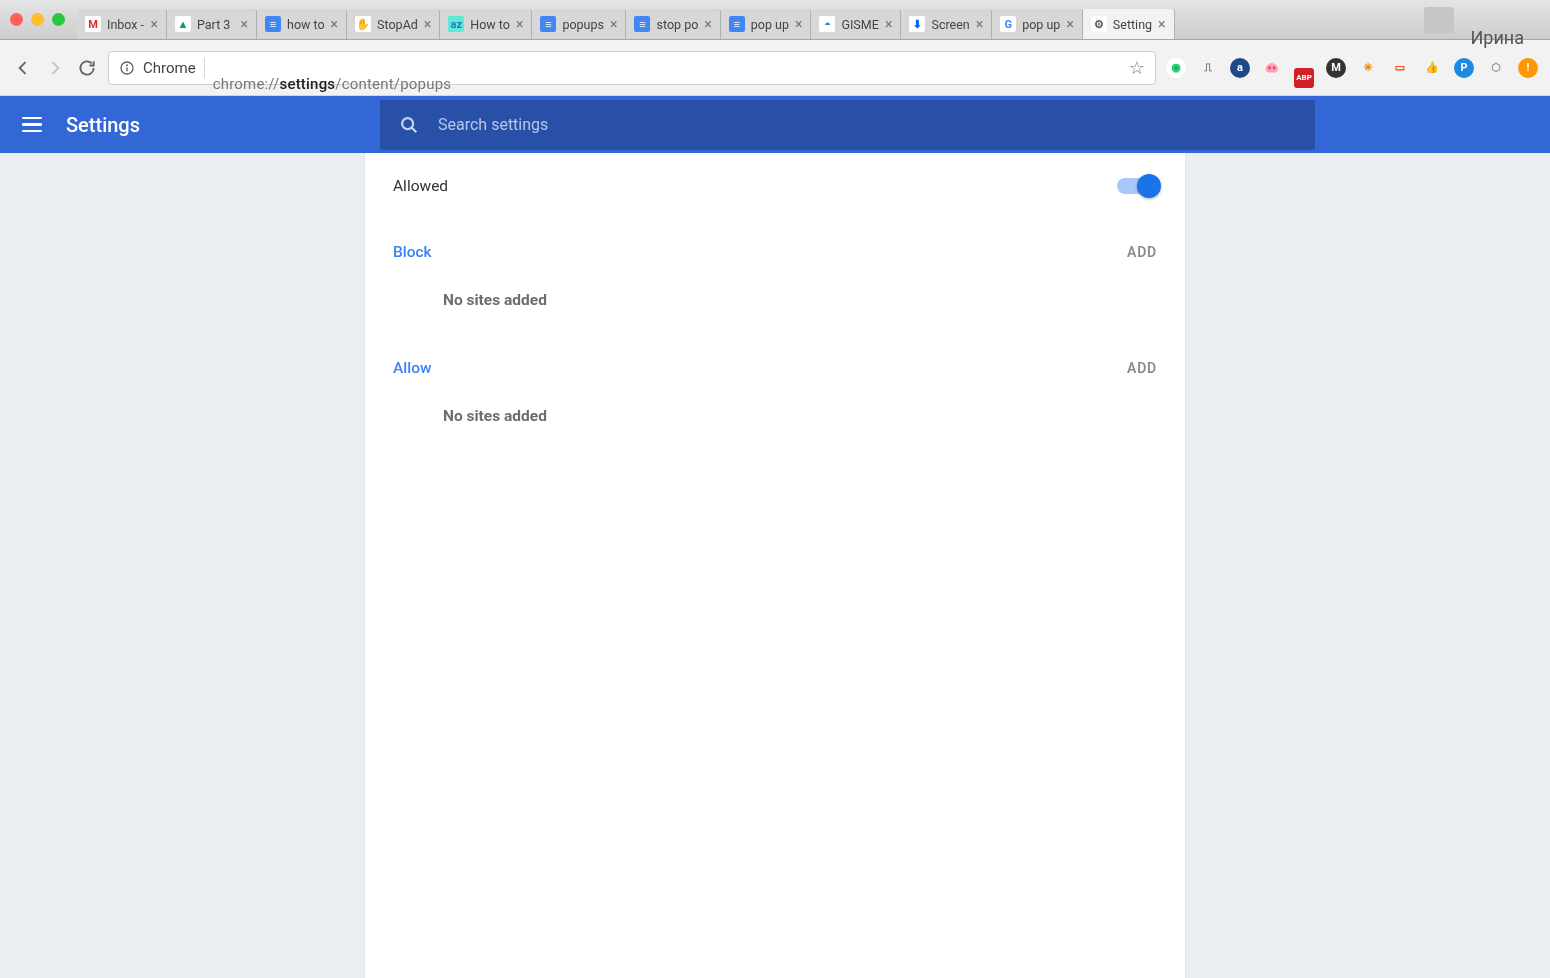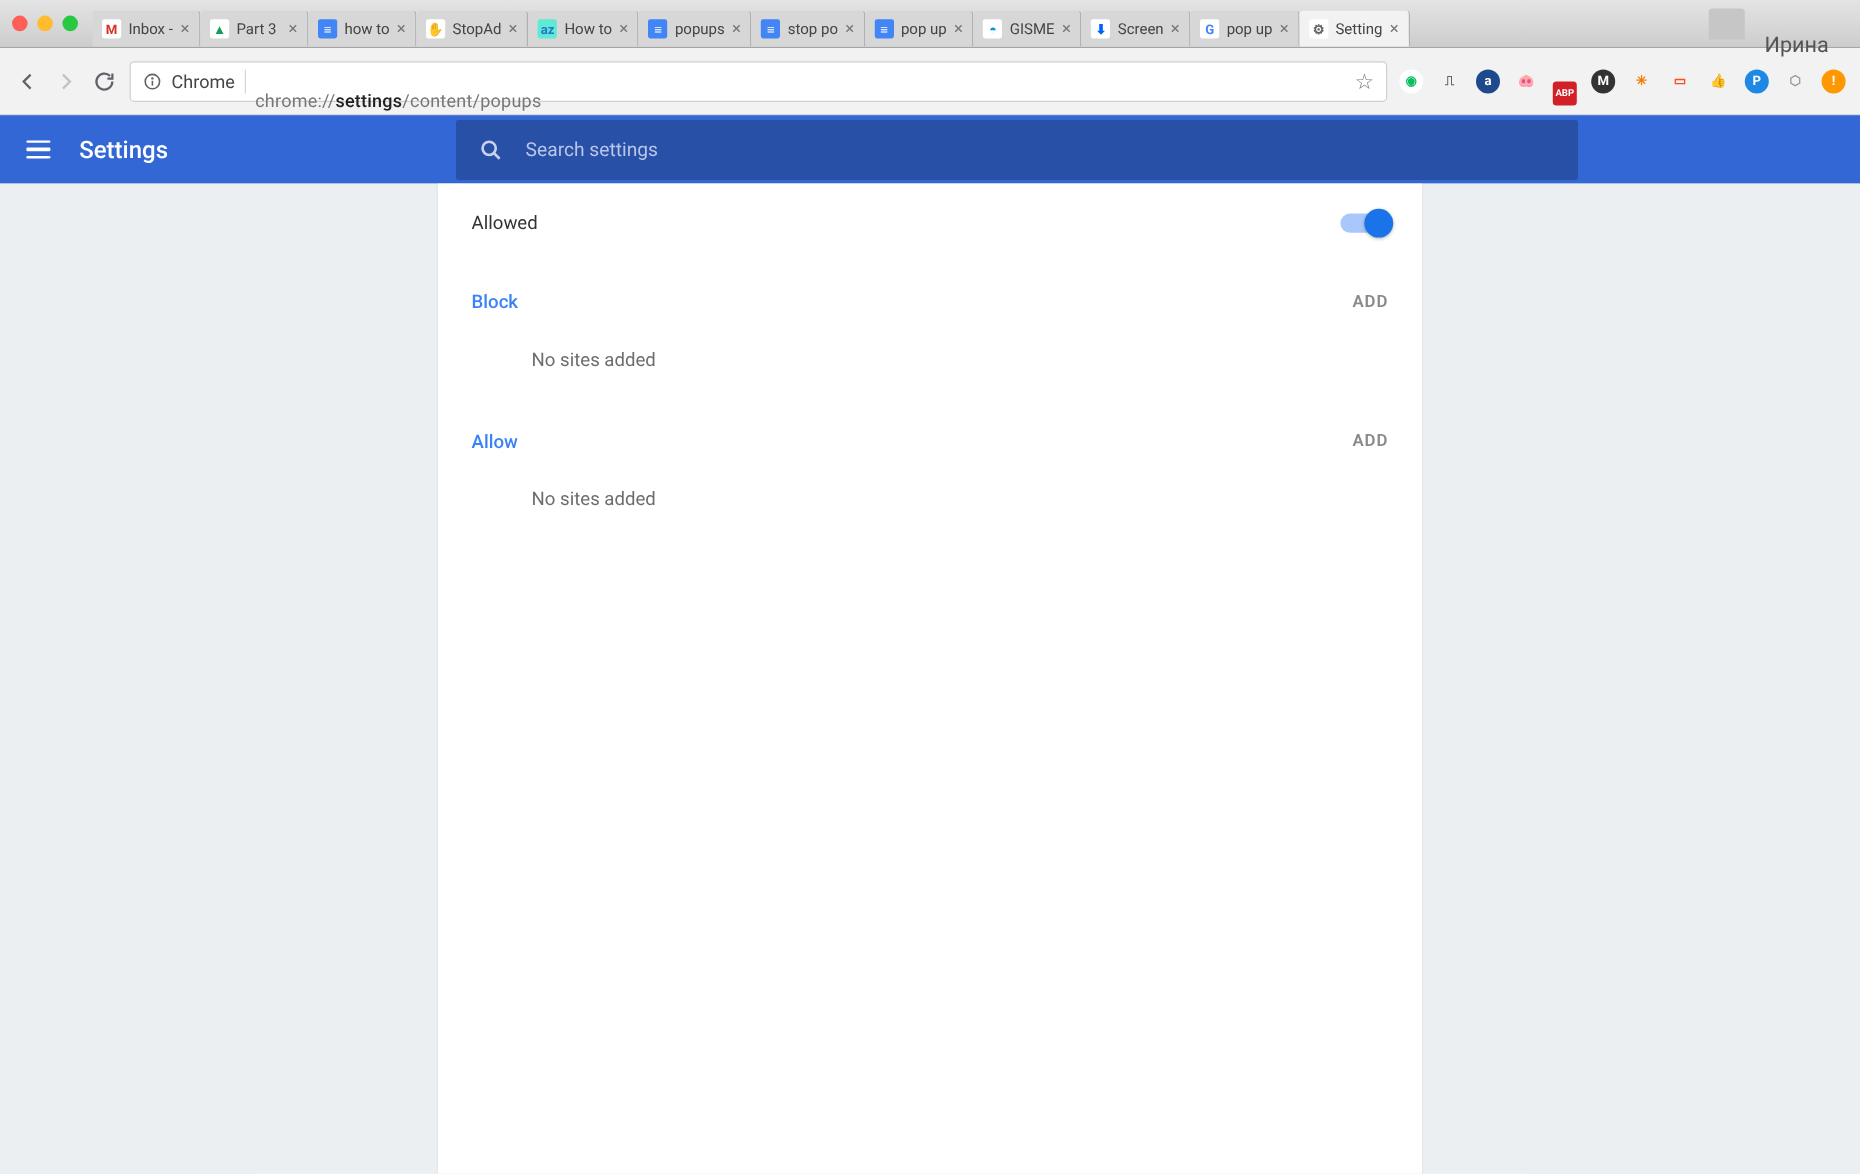--- a/index.html
+++ b/index.html
@@ -55,21 +55,21 @@
     .page-title { font-size:17px; font-weight:600; color:#333;}
 
     .row { display:flex; align-items:center; justify-content:space-between; padding:24px 4px;}
     .row .label { font-size:15.5px; color:#333;}
     .row.section .label { font-size:15.5px; color:#3b82f6; font-weight:500;}
 
     .toggle { width:40px; height:16px; background:#a8c7fa; border-radius:10px; position:relative;}
     .toggle .knob { position:absolute; right:-4px; top:-4px; width:24px; height:24px; background:#1a73e8; border-radius:50%; box-shadow:0 1px 3px rgba(0,0,0,.3);}
 
     .add-btn { color:#8a8a8a; font-size:14px; font-weight:600; letter-spacing:.8px;}
-    .empty { padding:6px 0 26px 54px; font-size:15.5px; color:#6d6d6d;}
+    .empty { padding:6px 0 26px 54px; font-size:15.5px; color:#6d6d6d;font-weight:bold;}
 
     svg { display:block; }
   </style>
 </head>
 <body>
 
 <div class="window-chrome">
   <div class="mac-dots">
     <div class="mac-dot red"></div>
     <div class="mac-dot yellow"></div>

